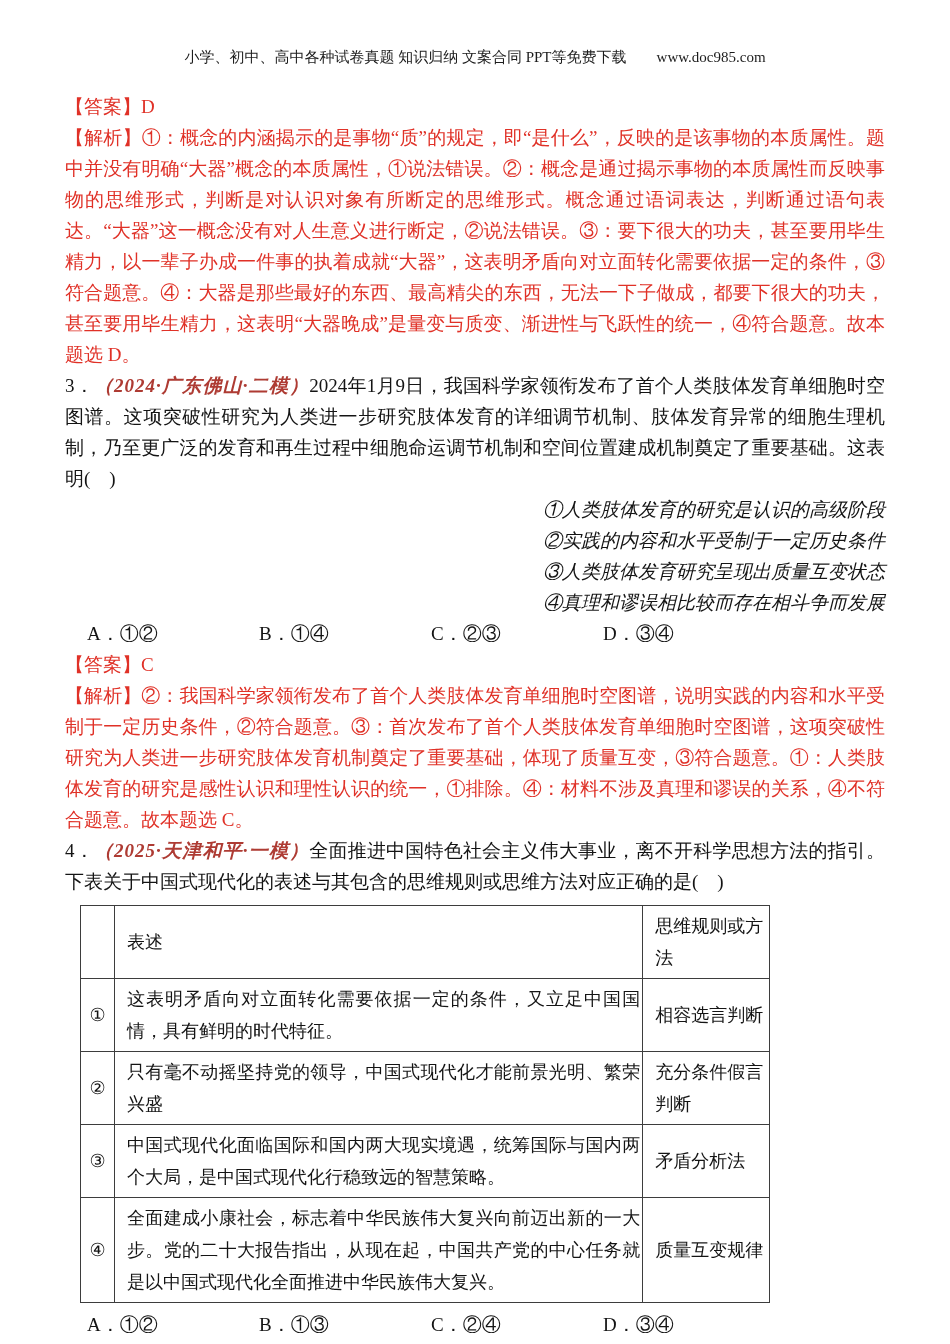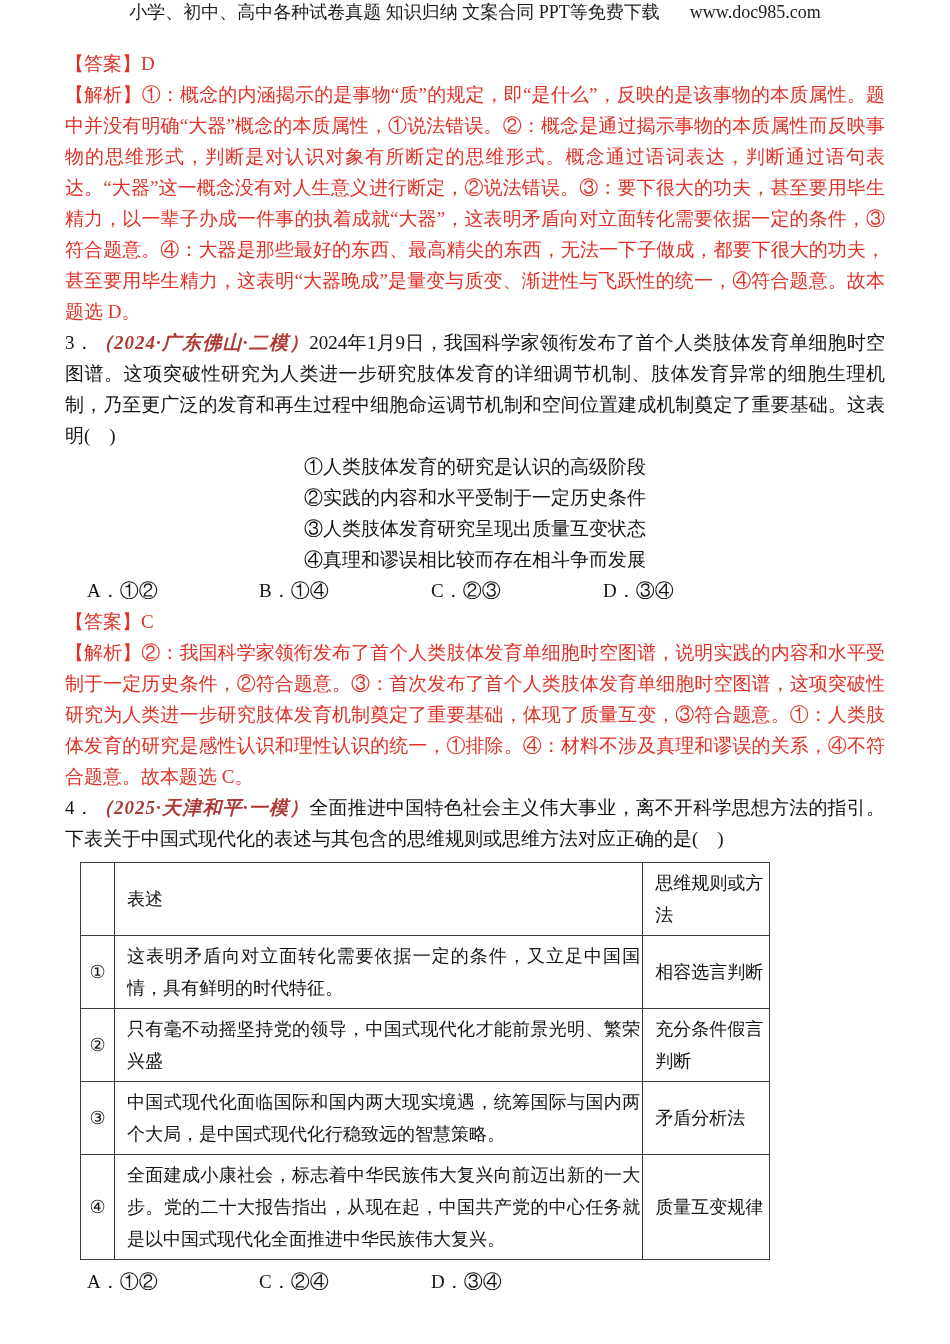--- a/index.html
+++ b/index.html
@@ -6,41 +6,42 @@
   html, body { margin: 0; padding: 0; }
   body {
     width: 950px; height: 1344px;
     background: #ffffff;
     font-family: "Liberation Serif", "DejaVu Serif", serif;
     color: #141414;
   }
   .page { width: 950px; height: 1344px; overflow: hidden; position: relative; background:#fff; }
 
   .doc-header {
+    padding-top: 48px;
     text-align: center;
-    font-size: 18px;
+    font-size: 15px;
     color: #1c1c1c;
     white-space: nowrap;
   }
   .doc-header .url { margin-left: 30px; }
 
   .content {
     margin: 24px 65px 6px 65px;
     font-size: 19px;
     line-height: 31px;
   }
   p { margin: 0; text-align: justify; }
   .red { color: #e03127; }
   .cite {
     color: #ae3b33;
     font-weight: bold;
     font-style: italic;
     letter-spacing: 1px;
   }
-  .item-line { text-align: center; }
+  .item-line { text-align: right; font-style: italic; }
 
   .options {
     display: flex;
     padding-left: 22px;
     text-align: left;
     line-height: 31px;
   }
   .options .opt { width: 172px; }
   .options .opt:last-child { width: auto; }
 
@@ -123,18 +124,19 @@
         <tr class="r-4">
           <td class="c-num">④</td>
           <td class="c-statement">全面建成小康社会，标志着中华民族伟大复兴向前迈出新的一大步。党的二十大报告指出，从现在起，中国共产党的中心任务就是以中国式现代化全面推进中华民族伟大复兴。</td>
           <td class="c-method">质量互变规律</td>
         </tr>
       </tbody>
     </table>
 
     <div class="options post-table">
       <span class="opt">A．①②</span>
+      <span class="opt">B．①③</span>
       <span class="opt">C．②④</span>
       <span class="opt">D．③④</span>
     </div>
 
   </div>
 </div>
 
 </body></html>

